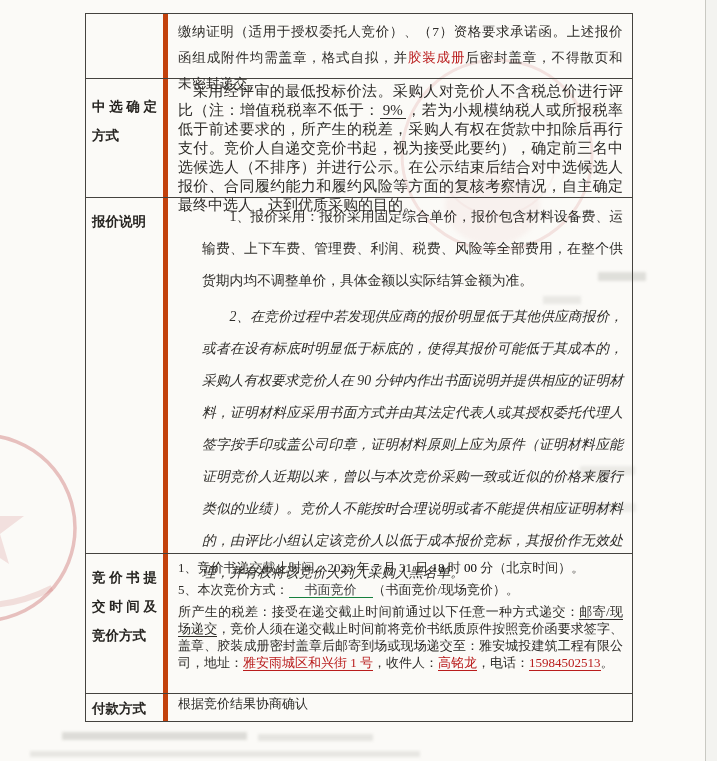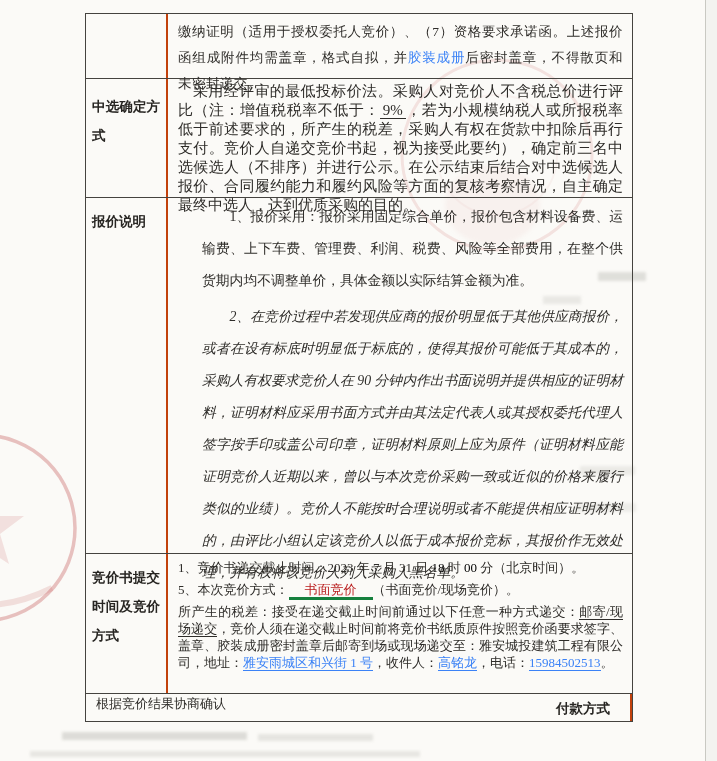--- a/index.html
+++ b/index.html
@@ -17,21 +17,21 @@
   .stamp{position:absolute;pointer-events:none;filter:blur(.6px);}
   .ghost{position:absolute;background:#9a9a92;filter:blur(1.6px);pointer-events:none;}
   .ghost-pink{position:absolute;border-radius:50%;background:rgba(222,140,140,.08);filter:blur(2px);}
 
   
   .doc-table{position:absolute;left:85px;top:13px;width:548px;
     border:1px solid #45433f;box-sizing:border-box;background:transparent;}
   .row{display:flex;box-sizing:border-box;border-bottom:1px solid #45433f;}
   .row:last-child{border-bottom:none;}
   .cell{box-sizing:border-box;}
-  .label-cell{width:82px;flex:0 0 82px;border-right:2px solid #c2410c;
+  .label-cell{width:82px;flex:0 0 82px;border-right:5px solid #c2410c;
     padding:0 6px;font-size:13.5px;font-weight:600;line-height:29px;
     text-align:justify;color:#272522;}
   .content-cell{flex:1 1 auto;padding:0 9px 0 10px;text-align:justify;}
   p{margin:0;}
 
   .r-att{height:65px;}
   .r-att .content-cell{padding-top:5px;font-size:13.5px;line-height:26px;letter-spacing:.5px;}
 
   .r-sel{height:119px;}
   .r-sel .label-cell{padding-top:13px;}
@@ -47,25 +47,25 @@
   .r-sub{height:140px;}
   .r-sub .label-cell{padding-top:9px;}
   .r-sub .content-cell{padding-top:5px;font-size:13px;line-height:17px;}
   .r-sub .line1{margin-bottom:5px;}
   .r-sub .line2{margin-bottom:5px;}
 
   .r-pay{height:27px;}
   .r-pay .label-cell{padding-top:7px;line-height:16px;}
   .r-pay .content-cell{padding-top:2px;font-size:13px;line-height:16px;}
 
-  .ink-light{color:#3b82f6;}
+  .ink-light{color:#b91c1c;}
   .ink-mid{color:#000000;}
   .u{border-bottom:1px solid currentColor;}
   .u-rate{border-bottom:1px solid #2e2c29;padding:0 3px;}
-  .fill-blank{color:#b91c1c;border-bottom:3px solid #15803d;padding:0 16px;}
+  .fill-blank{color:#404040;border-bottom:1px solid #15803d;padding:0 16px;}
 </style>
 </head>
 <body>
 
 <div class="page">
 
   <div class="stamp" style="left:397px;top:52px;width:200px;height:200px;">
     <svg width="200" height="200" viewBox="0 0 200 200">
       <circle cx="100" cy="103" r="95" fill="none" stroke="rgba(215,128,128,0.20)" stroke-width="3"></circle>
       <circle cx="100" cy="103" r="60" fill="none" stroke="rgba(215,128,128,0.07)" stroke-width="2"></circle>
@@ -118,20 +118,20 @@
     <div class="row r-sub">
       <div class="cell label-cell">竞价书提交时间及竞价方式</div>
       <div class="cell content-cell">
         <p class="line1"><span>1、竞价书递交截止时间：2023 年 7 月 31 日 </span><span class="ink-mid">18</span><span> 时 </span><span class="ink-mid">00</span><span> 分（北京时间）。</span></p>
         <p class="line2"><span>5、本次竞价方式：</span><span class="fill-blank">书面竞价</span><span>（书面竞价/现场竞价）。</span></p>
         <p class="para3"><span>所产生的税差：接受在递交截止时间前通过以下任意一种方式递交：</span><span class="u">邮寄/现场递交</span><span>，竞价人须在递交截止时间前将竞价书纸质原件按照竞价函要求签字、盖章、胶装成册密封盖章后邮寄到场或现场递交至：雅安城投建筑工程有限公司，地址：</span><span class="ink-light u">雅安雨城区和兴街 1 号</span><span>，收件人：</span><span class="ink-light u">高铭龙</span><span>，电话：</span><span class="ink-light u">15984502513</span><span>。</span></p>
       </div>
     </div>
 
     <div class="row r-pay">
+      <div class="cell label-cell">付款方式</div>
       <div class="cell content-cell">
         <p>根据竞价结果协商确认</p>
       </div>
-      <div class="cell label-cell">付款方式</div>
     </div>
 
   </div>
 </div>
 
 </body></html>

